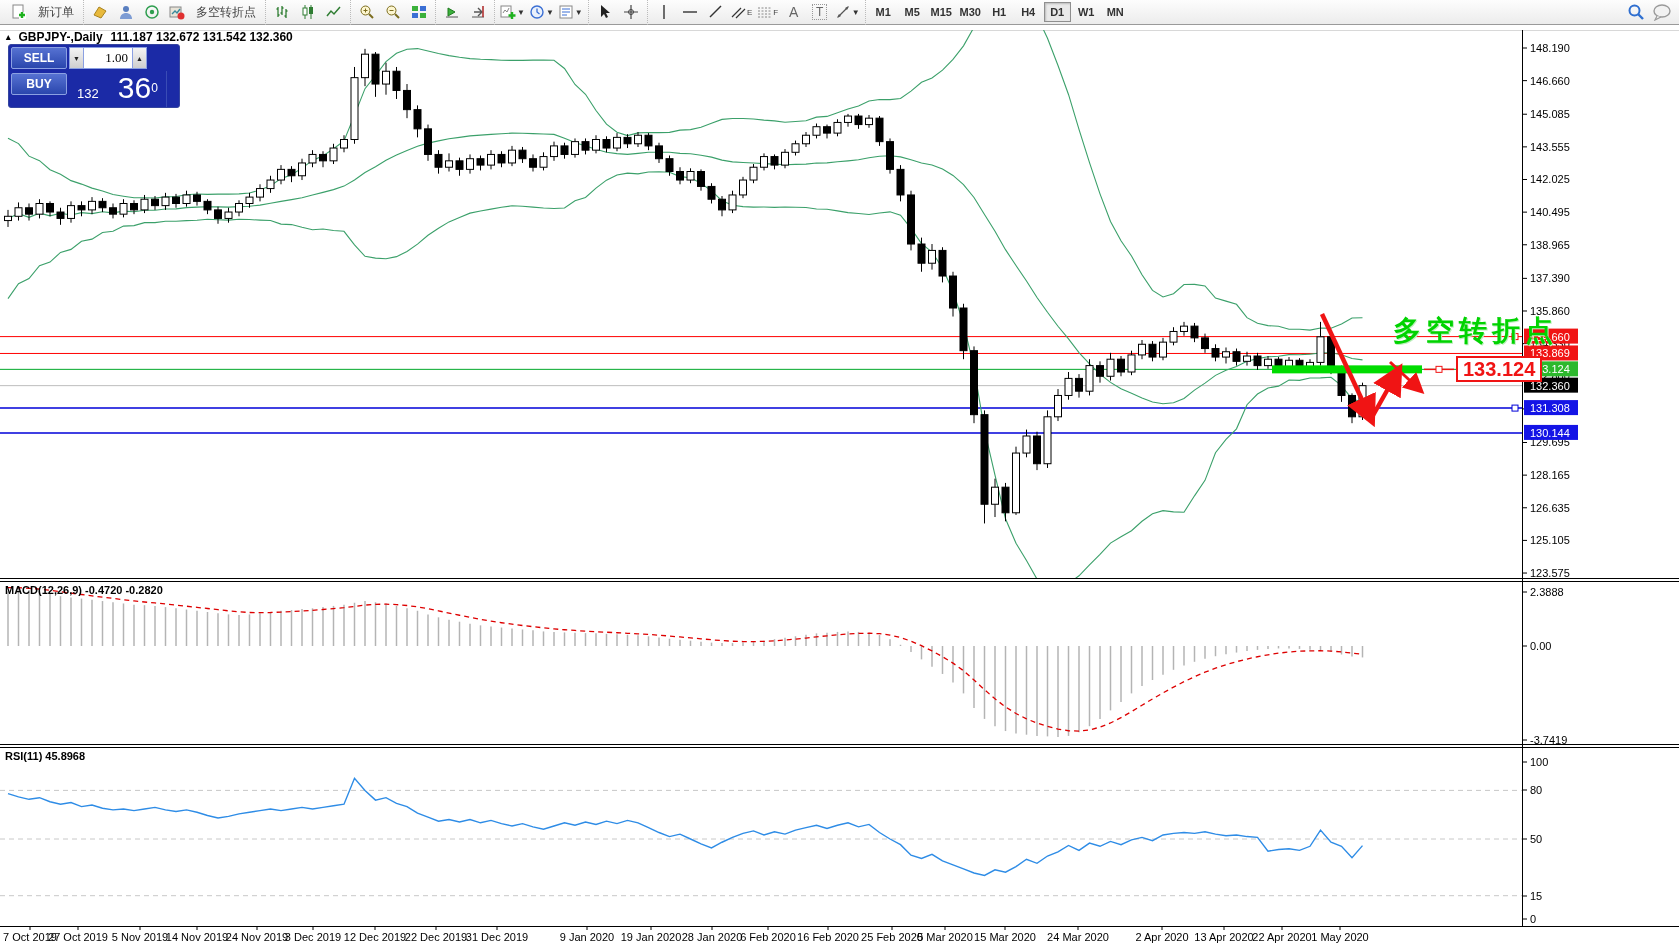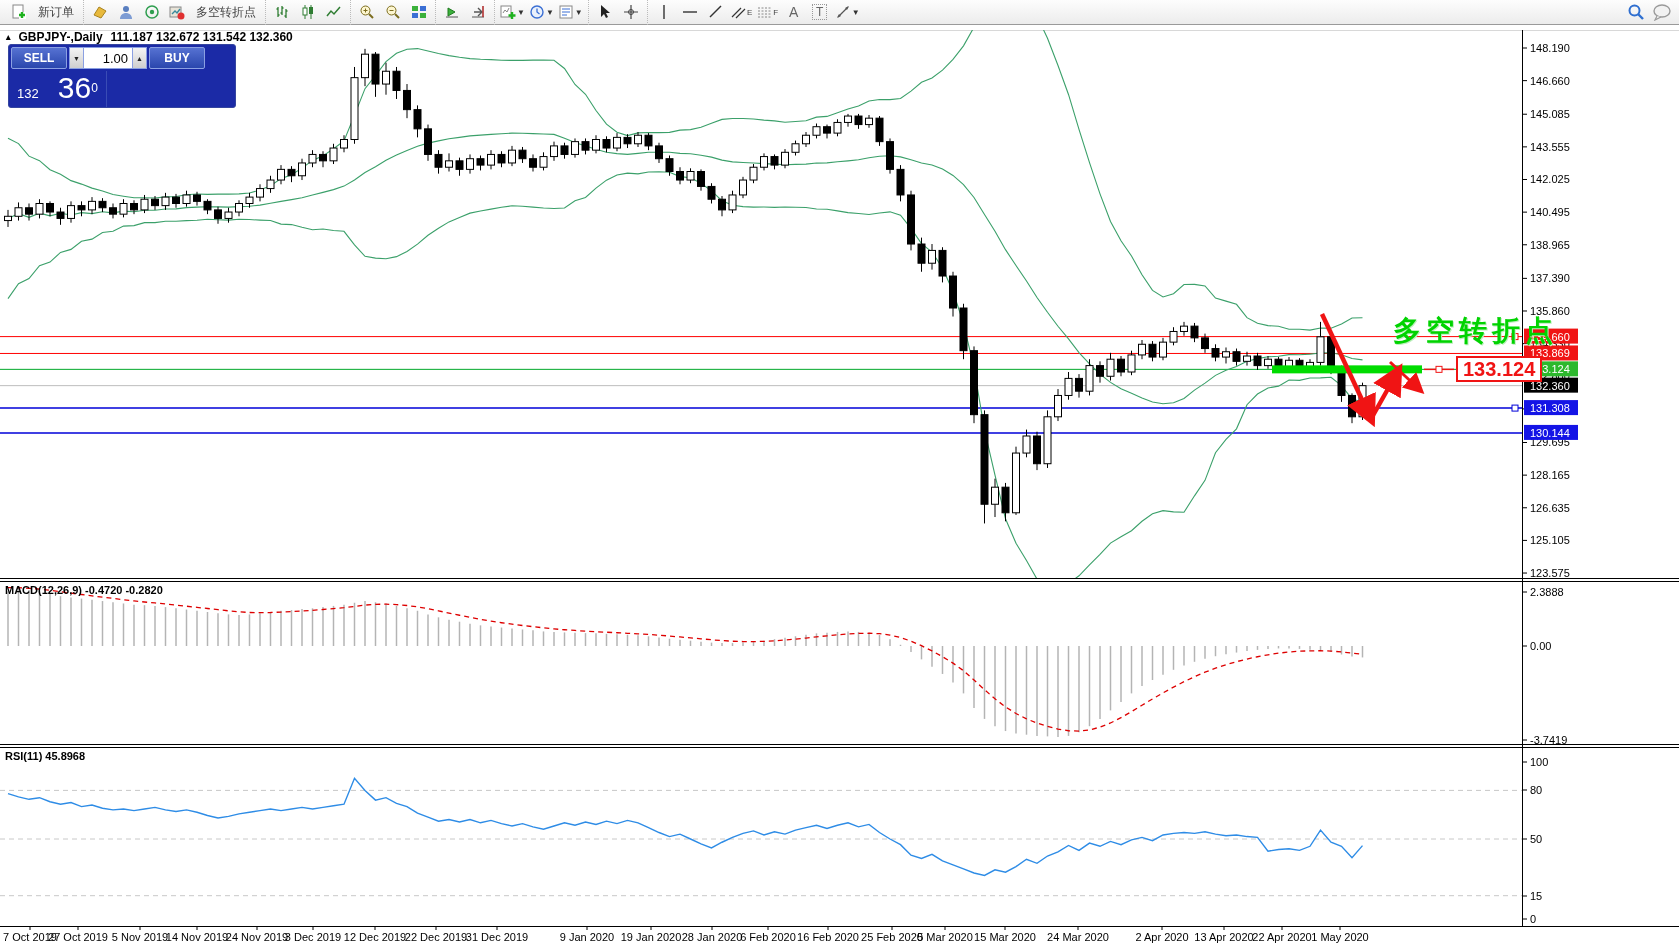--- a/index.html
+++ b/index.html
@@ -23,31 +23,31 @@
   .tf.active { background:#e9e9e9; border:1px solid #8f8f8f; box-shadow:inset 1px 1px 2px #bbb; }
   #tb-right { margin-left:auto; display:flex; align-items:center; }
   
   #chart-region { position:absolute; left:0; top:26px; width:1679px; height:918px; background:#fff; }
   #main-svg { position:absolute; left:0; top:-26px; width:1679px; height:944px; }
   #chart-title { position:absolute; left:6px; top:4px; font-size:12px; font-weight:bold;
     color:#000; display:flex; gap:8px; align-items:center; z-index:5; }
   #chart-title .tri { font-size:9px; }
   .pane-label { position:absolute; left:5px; font-size:11px; color:#000; z-index:5;font-weight:bold; }
   
-  #trade-panel { position:absolute; left:8px; top:18px; width:228px; height:64px; z-index:6;
+  #trade-panel { position:absolute; left:8px; top:18px; width:172px; height:64px; z-index:6;
     background:#1b2aa6; border:1px solid #35459f; border-radius:3px; overflow:hidden;
     display:flex; flex-wrap:wrap; }
   .tp-btn { width:56px; height:22px; margin:2px; color:#fff; font-size:12px; font-weight:bold;
     background:linear-gradient(#5672d2,#2a46ad); border:1px solid #8ba0e2; border-radius:2px;
     display:flex; align-items:center; justify-content:center; }
   #tp-vol { width:78px; height:22px; margin:2px 0; display:flex; }
   .spin-btn { width:15px; height:22px; background:linear-gradient(#f4f4f4,#cfcfcf);
     border:1px solid #8ba0e2; font-size:7px; color:#222; display:flex; align-items:center; justify-content:center; }
   #vol-value { flex:1; background:#fff; border-top:1px solid #8ba0e2; border-bottom:1px solid #8ba0e2;
-    color:#000; font-size:13px; display:flex; align-items:center; justify-content:flex-end; padding-right:4px; }
+    color:#000; font-size:13px; display:flex; align-items:center; justify-content:flex-end; padding-right:4px;font-family:Liberation Serif, serif; }
   .tp-price { width:98px; height:36px; color:#fff; display:flex; align-items:flex-end;
     justify-content:center; padding-bottom:3px;gap:17px; }
   .tp-price .small { font-size:13px; margin-bottom:3px; }
   .tp-price .big { font-size:30px; line-height:32px; margin-left:2px; }
   .tp-price sup { font-size:12px; vertical-align:top; }
   #tp-sell-price { border-right:1px solid #3a4cb5; }
   
   #cn-note { position:absolute; left:1393px; top:286px; z-index:5; font-size:28px; font-weight:bold;
     color:#00d300; letter-spacing:5px; text-shadow:1px 1px 0 #bdeebd; }
   #price-box { position:absolute; left:1456px; top:330px; z-index:5; background:#fff;
@@ -228,20 +228,31 @@
     <span class="tbi">
         <svg width="16" height="16">
           <path d="M3 13L8 8" stroke="#555" stroke-width="1.3"></path>
           <polygon points="2,14 6,12 4,10" fill="#555"></polygon>
           <path d="M13 3L8 8" stroke="#555" stroke-width="1.3"></path>
           <polygon points="14,2 10,4 12,6" fill="#555"></polygon>
         </svg>
         <span class="caret">▼</span>
       </span>
   </div>
+  <div class="tb-group" id="tf-group">
+      <span class="tf">M1</span>
+      <span class="tf">M5</span>
+      <span class="tf">M15</span>
+      <span class="tf">M30</span>
+      <span class="tf">H1</span>
+      <span class="tf">H4</span>
+      <span class="tf active">D1</span>
+      <span class="tf">W1</span>
+      <span class="tf">MN</span>
+    </div>
   <div id="tb-right">
     <span class="tbi">
         <svg width="18" height="18">
           <circle cx="7.5" cy="7.5" r="5" fill="none" stroke="#2f6fd0" stroke-width="2"></circle>
           <path d="M11 11l5 5" stroke="#2f6fd0" stroke-width="2.4"></path>
         </svg>
       </span>
     <span class="tbi">
         <svg width="20" height="18">
           <ellipse cx="10" cy="8" rx="8" ry="6" fill="#f2f2f2" stroke="#9a9a9a" stroke-width="1.4"></ellipse>

